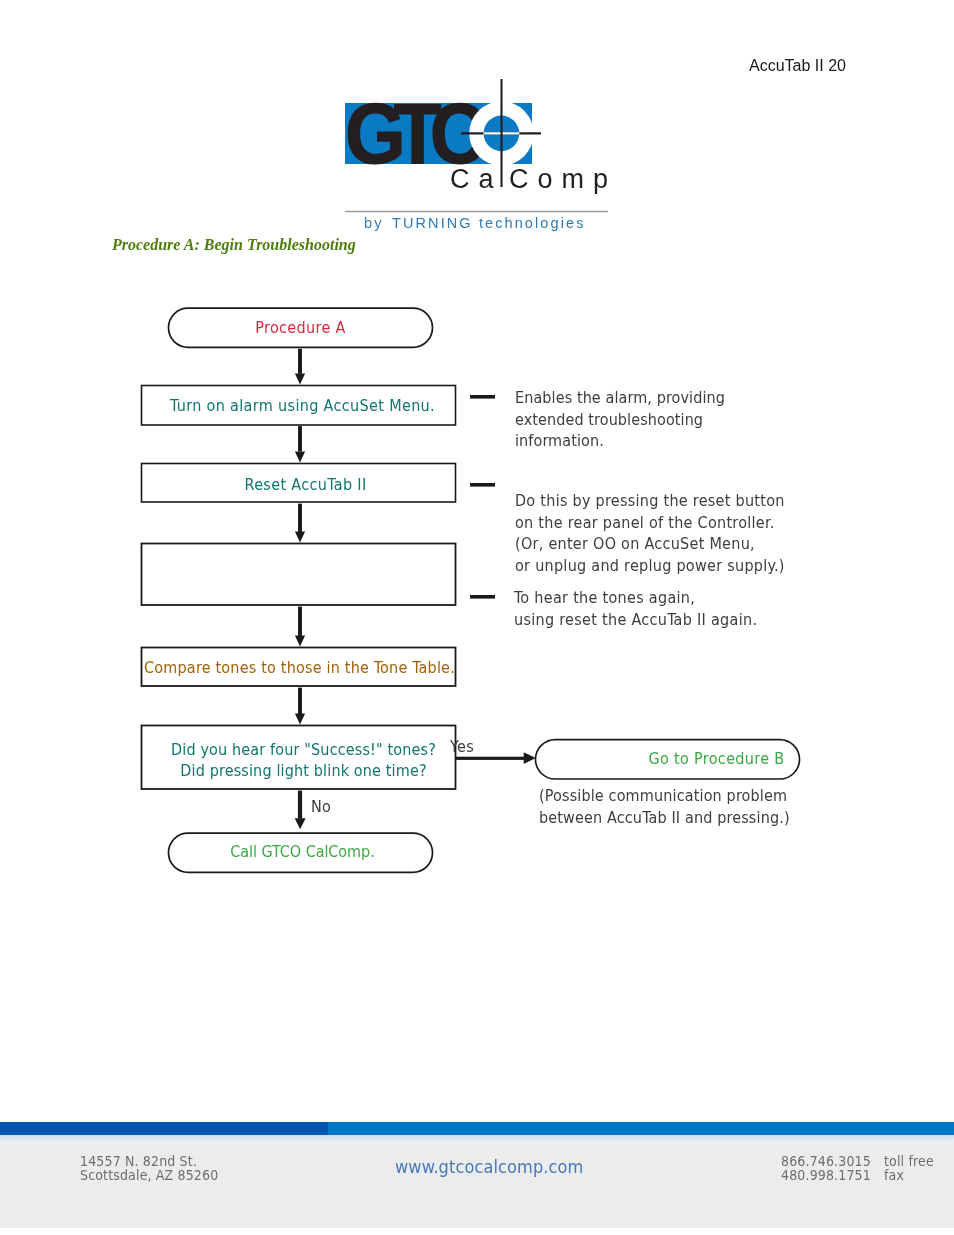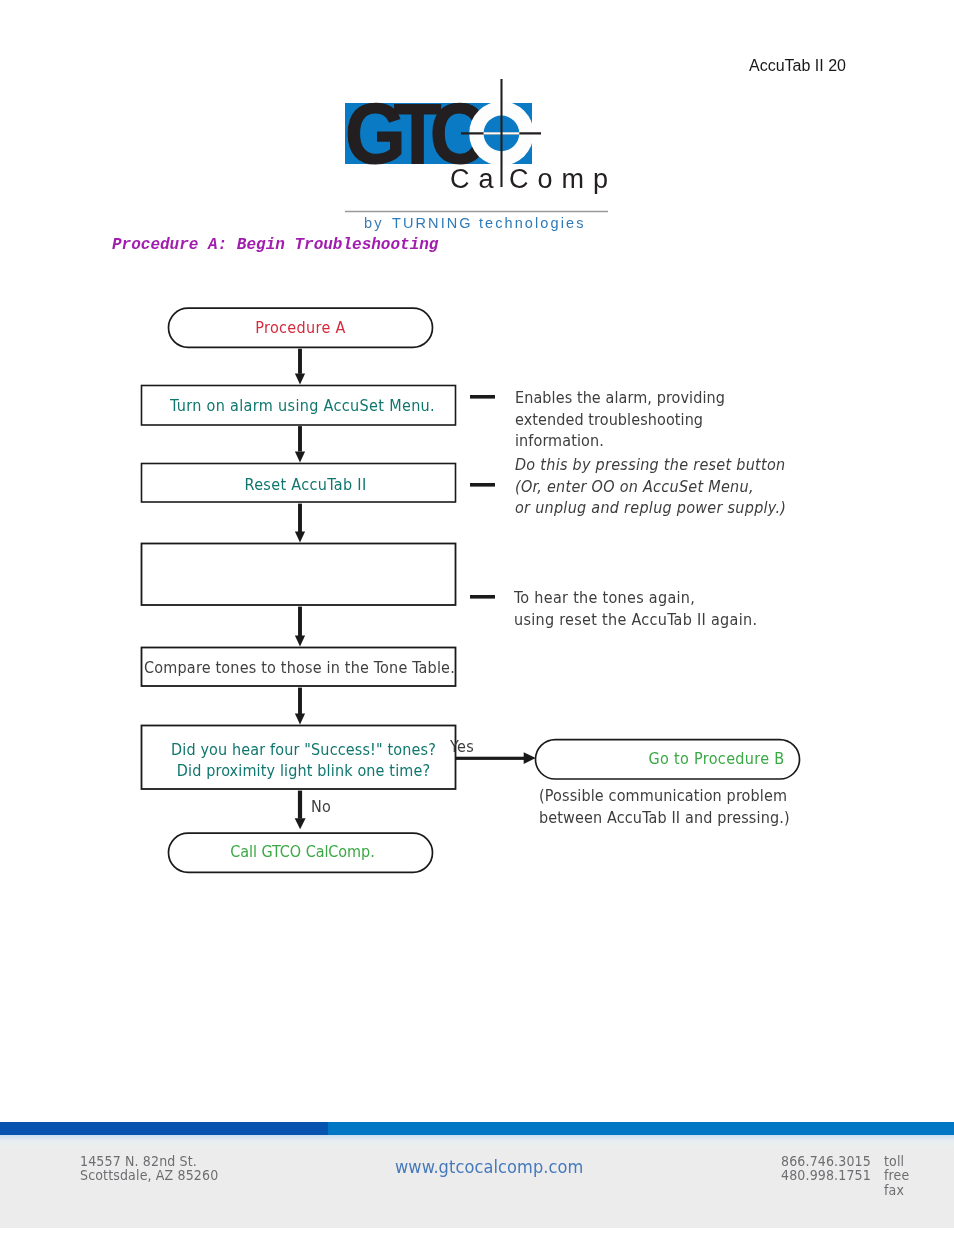--- a/index.html
+++ b/index.html
@@ -1,44 +1,44 @@
 <!DOCTYPE html>
 <html><head>
 <meta charset="utf-8">
 <style>
   html,body{margin:0;padding:0;background:#fff;}
   body{width:954px;height:1235px;font-family:"Liberation Sans",sans-serif;position:relative;overflow:hidden;-webkit-font-smoothing:antialiased;}
-  .page{position:absolute;left:0;top:0;width:900px;height:1235px;background:#fff;}
+  .page{position:absolute;left:0;top:0;width:900px;height:1235px;background:#fff;padding-left:40px;}
 
   
   .running-head{position:absolute;left:749px;top:57px;font-size:16px;color:#181818;}
 
   
   .logo{position:absolute;left:345px;top:79px;width:280px;height:150px;}
   .logo svg{display:block;}
 
   
-  .sect-title{position:absolute;left:112px;top:236px;font-family:Liberation Mono, monospace;font-size:16px;font-weight:bold;font-style:italic;color:#a21caf;}
+  .sect-title{position:absolute;left:112px;top:236px;font-family:Liberation Serif, serif;font-size:16px;font-weight:bold;font-style:italic;color:#4d7c0f;}
 
   
   .flow{position:absolute;left:0;top:0;width:954px;height:1235px;}
 
   .flow svg{position:absolute;left:0;top:0;}
   .node-text{position:absolute;font-family:"DejaVu Sans Condensed","DejaVu Sans",sans-serif;font-size:16px;letter-spacing:0.35px;line-height:21px;color:#0f766e;text-align:center;white-space:nowrap;}
   .start-text{left:168px;top:317px;width:265px;color:#d6293c;text-align:center;}
   .s1{left:145px;top:395px;width:315px;}
   .s2{left:148px;top:474px;width:315px;}
   .s3{left:143px;top:553px;width:315px;}
-  .s4{left:142px;top:657px;width:315px;letter-spacing:0.2px;color:#404040;}
+  .s4{left:142px;top:657px;width:315px;letter-spacing:0.2px;color:#a16207;}
   .s5{left:146px;top:739px;width:315px;letter-spacing:0.15px;}
   .gotob{left:536px;top:748px;width:265px;color:#3aa844;margin-left:48px;}
   .callg{left:170px;top:841px;width:265px;letter-spacing:-0.05px;color:#3aa844;}
   .note{position:absolute;font-family:"DejaVu Sans Condensed","DejaVu Sans",sans-serif;font-size:16px;letter-spacing:0.1px;line-height:21.6px;color:#3d3d3d;white-space:nowrap;}
   .n1{left:515px;top:387px;}
-  .n2{left:515px;top:454px;letter-spacing:0.28px;font-style:italic;}
+  .n2{left:515px;top:490px;letter-spacing:0.28px;}
   .n3{left:514px;top:587px;letter-spacing:0.3px;}
   .nyes{left:539px;top:785px;letter-spacing:0.15px;}
   .edge-lbl{position:absolute;font-family:"DejaVu Sans Condensed","DejaVu Sans",sans-serif;font-size:16px;letter-spacing:0.35px;color:#3d3d3d;}
   .lbl-yes{left:450px;top:737px;}
   .lbl-no{left:311px;top:797px;}
 
   
   .foot-bar-dark{position:absolute;left:0;top:1122px;width:328px;height:14px;background:#0653b0;}
   .foot-bar-light{position:absolute;left:328px;top:1122px;width:626px;height:14px;background:#0077c5;}
   .foot-band{position:absolute;left:0;top:1135px;width:954px;height:93px;background:linear-gradient(to bottom,#ccdef0 0px,#e7edf2 6px,#eaeff0 9px,#ececec 13px,#ececec 100%);}
@@ -122,32 +122,33 @@
       <rect x="470" y="483" width="25" height="3.6" fill="#1a1a1a"></rect>
       <rect x="470" y="595" width="25" height="3.6" fill="#1a1a1a"></rect>
     </svg>
 
     <div class="node-text start-text">Procedure A</div>
     <div class="node-text s1">Turn on alarm using AccuSet Menu.</div>
     <div class="node-text s2">Reset AccuTab II</div>
     <div class="node-text s4">Compare tones to those in the Tone Table.</div>
     <div class="node-text s5">
       <div>Did you hear four "Success!" tones?</div>
-      <div>Did proximity light blink one time?</div>
+      <div>Did pressing light blink one time?</div>
     </div>
     <div class="node-text gotob">Go to Procedure B</div>
     <div class="node-text callg">Call GTCO CalComp.</div>
 
     <div class="note n1">
       <div>Enables the alarm, providing</div>
       <div>extended troubleshooting</div>
       <div>information.</div>
     </div>
     <div class="note n2">
       <div>Do this by pressing the reset button</div>
+      <div>on the rear panel of the Controller.</div>
       <div>(Or, enter OO on AccuSet Menu,</div>
       <div>or unplug and replug power supply.)</div>
     </div>
     <div class="note n3">
       <div>To hear the tones again,</div>
       <div>using reset the AccuTab II again.</div>
     </div>
     <div class="note nyes">
       <div>(Possible communication problem</div>
       <div>between AccuTab II and pressing.)</div>

